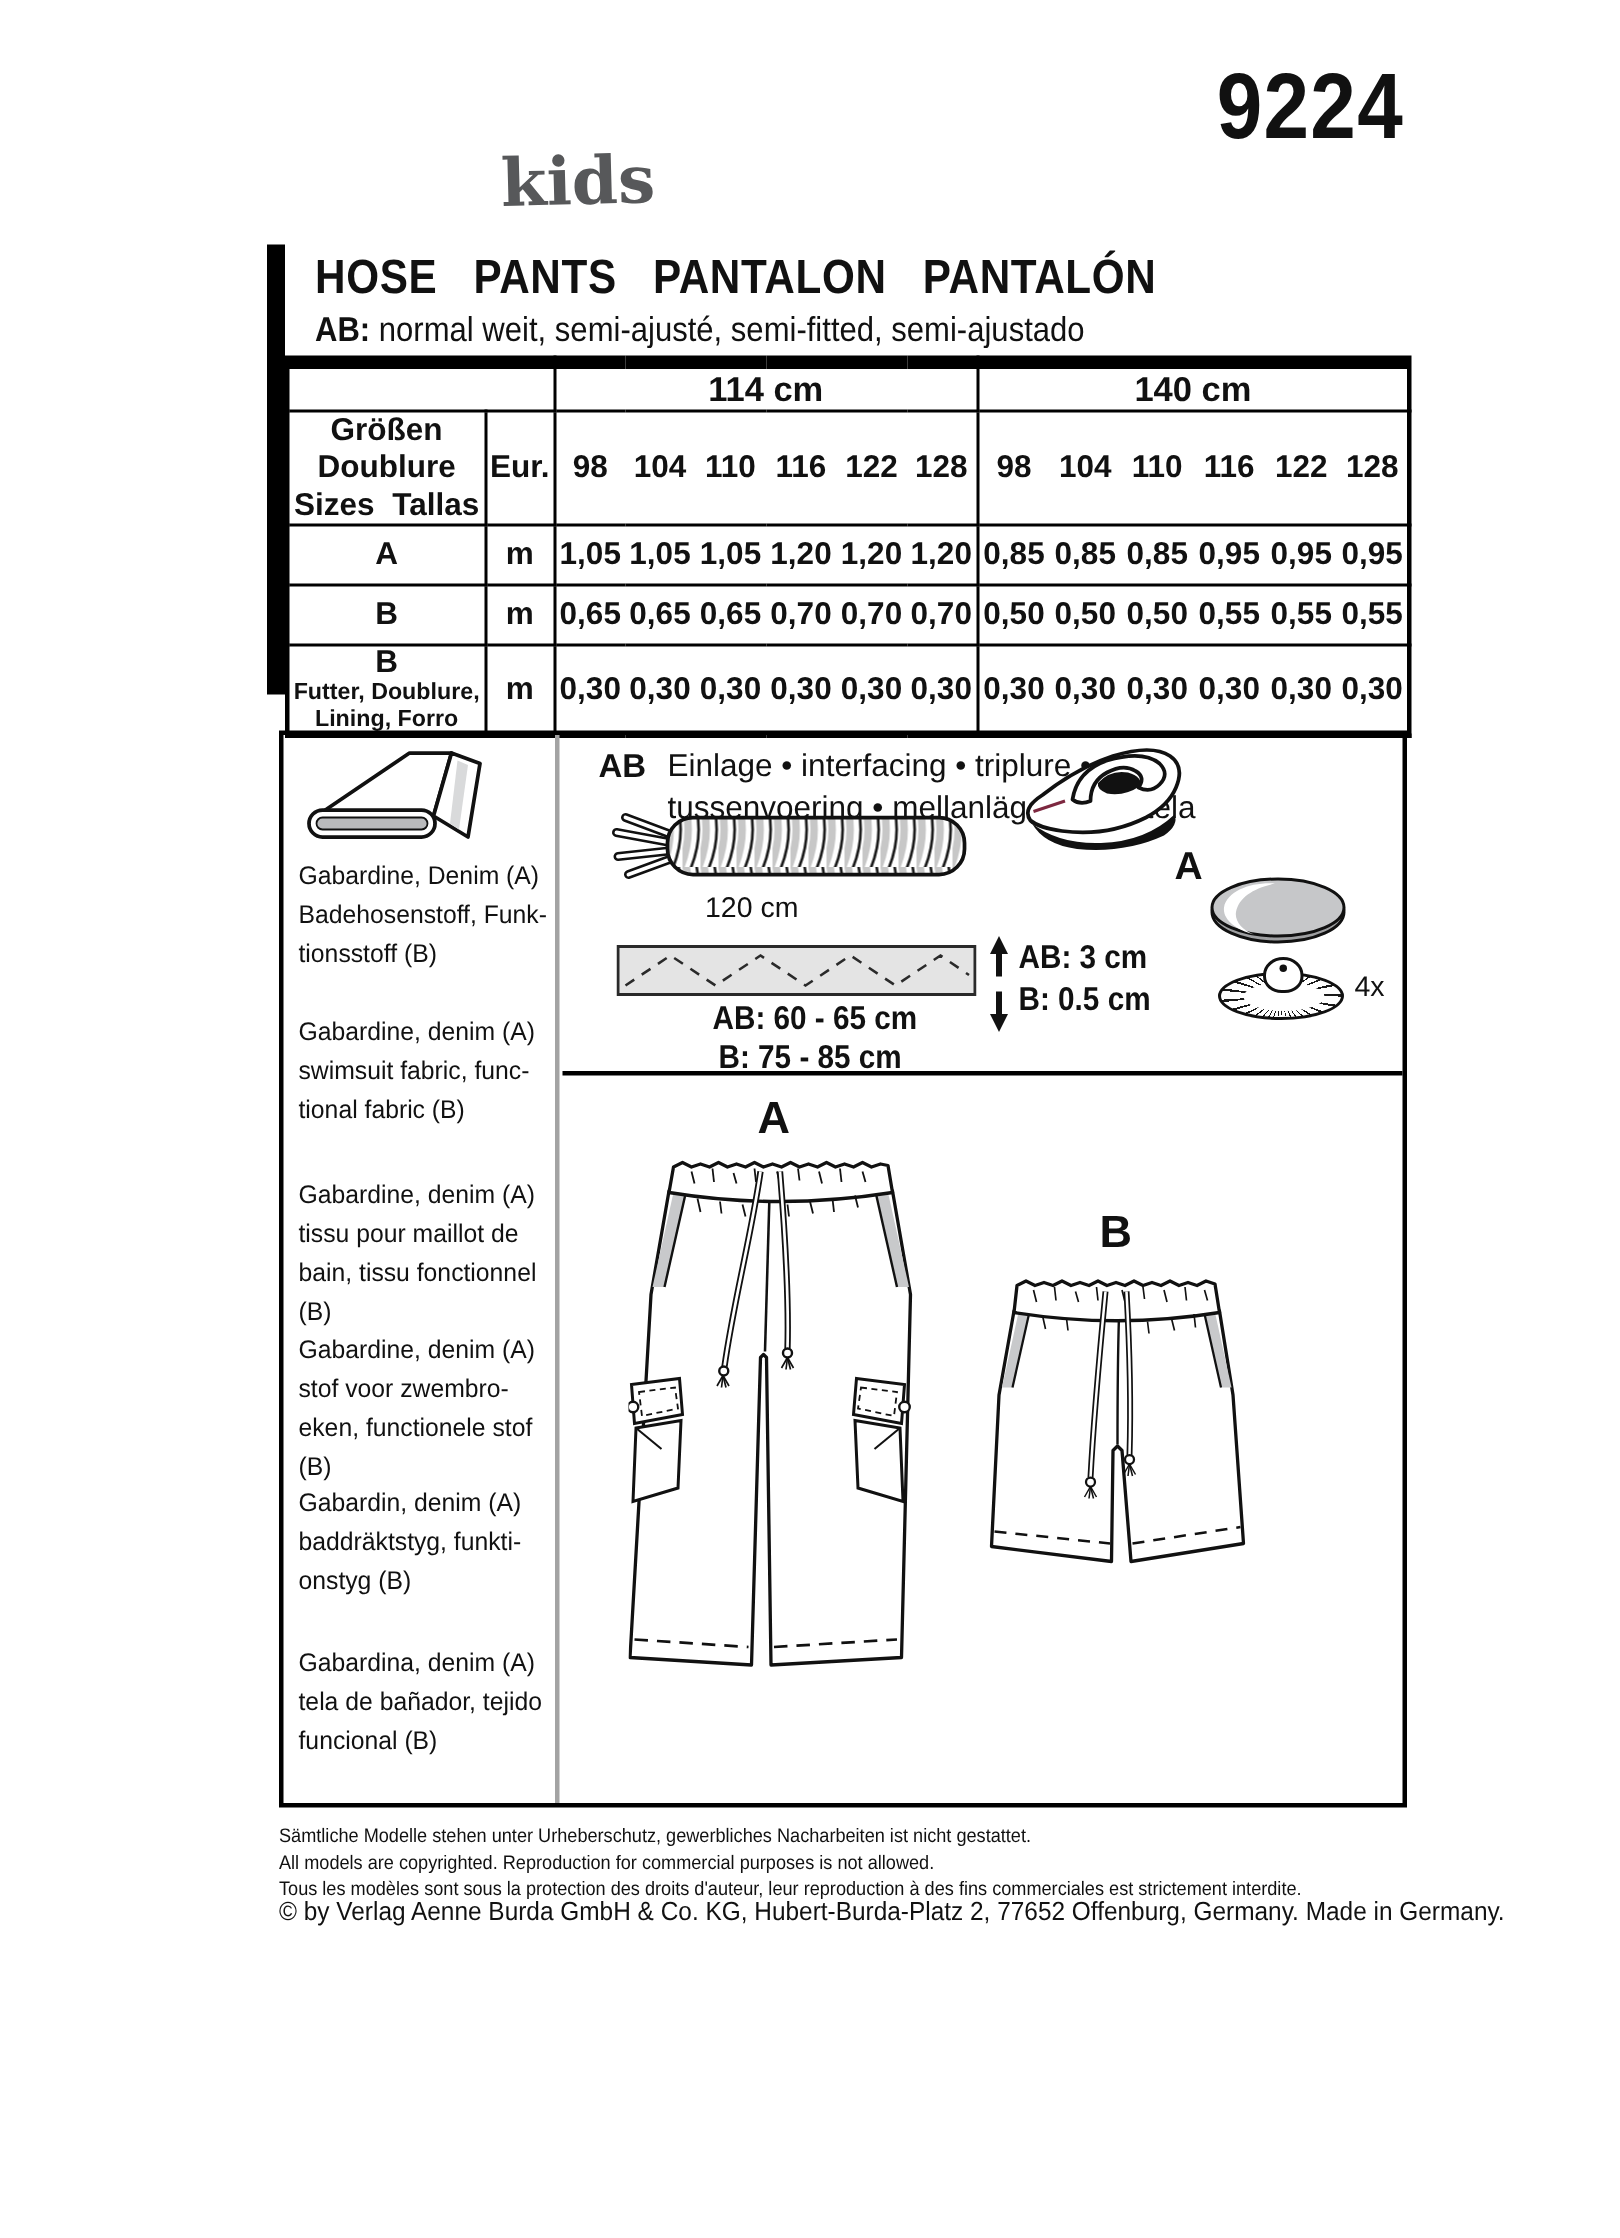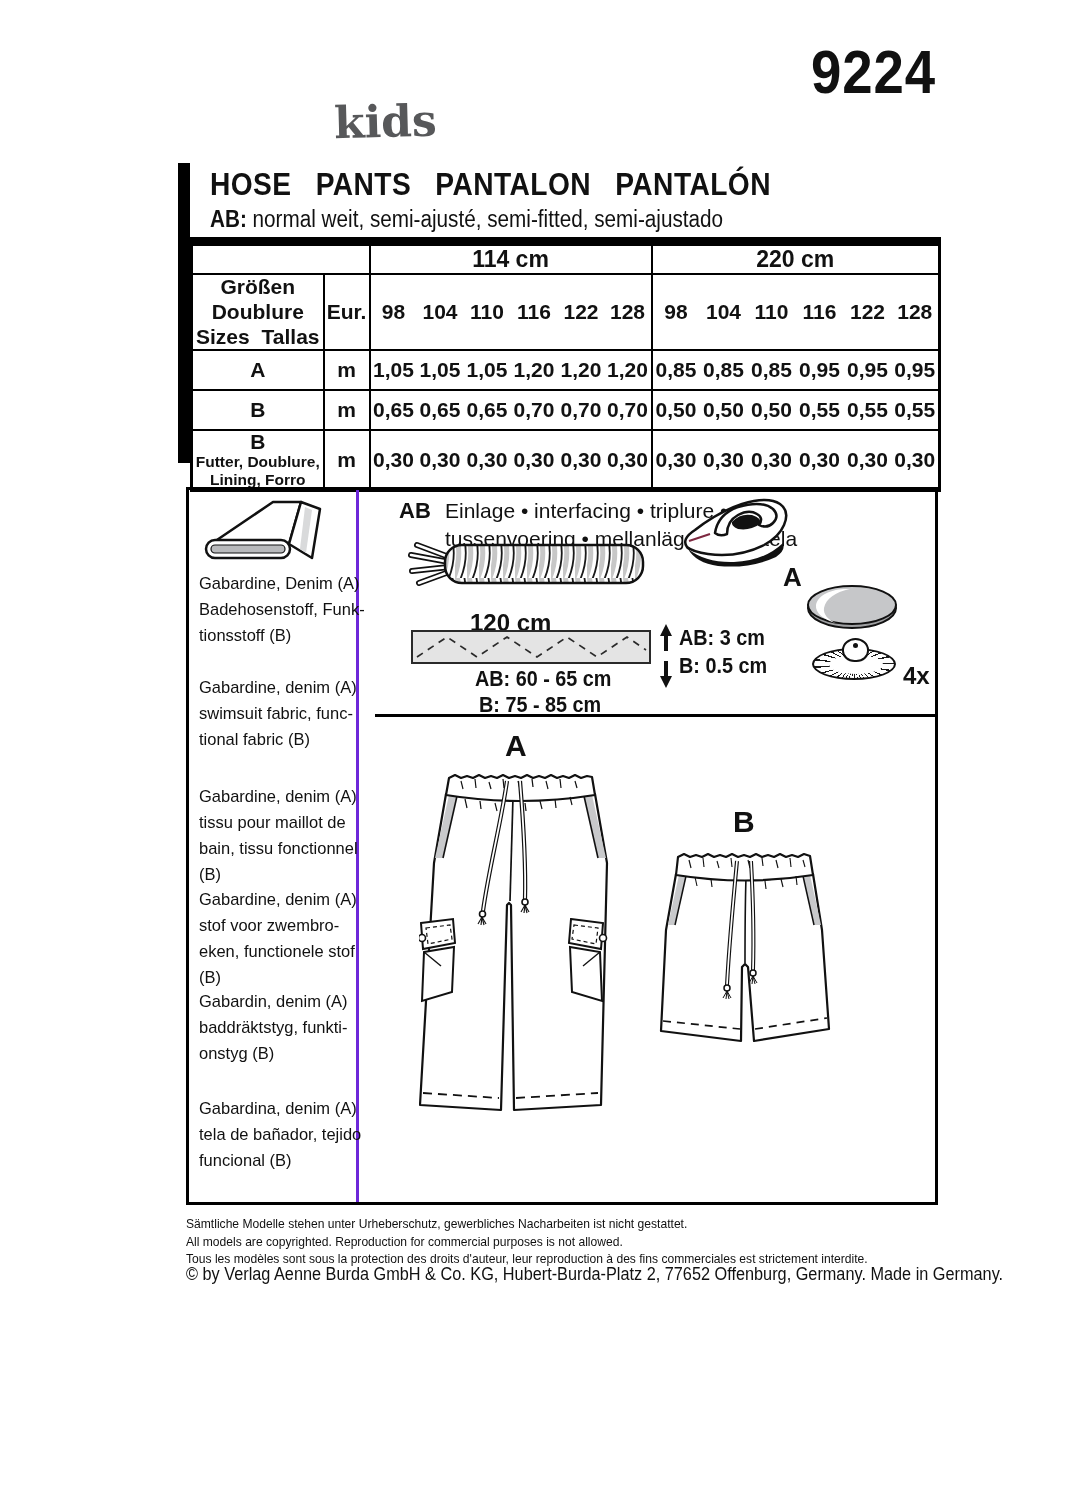--- a/index.html
+++ b/index.html
@@ -22,29 +22,29 @@
   table.st{border-collapse:collapse;table-layout:fixed;width:748px;border:3px solid #000;border-top:9px solid #000;}
   table.st td{padding:0;text-align:center;vertical-align:middle;font-weight:bold;font-size:21px;}
   td.bb{border-bottom:2.5px solid #000;}
   td.br{border-right:2.5px solid #000;}
   td.rowhead{text-align:left;padding-left:8px;font-size:19px;line-height:1.18;word-spacing:6px;}
   td.rlabel{text-align:left;padding-left:8px;font-size:22px;line-height:1.05;}
   td.rlabel .sub{font-size:15.5px;font-weight:bold;white-space:pre-line;line-height:1.15;}
   td.unit{text-align:right;padding-right:5px;}
   
   .lower-box{left:186px;top:487px;width:752px;height:718px;border:3px solid #000;box-sizing:border-box;}
-  .col-left{position:absolute;left:0;top:0;width:170px;height:100%;border-right:3px solid #6d28d9;box-sizing:border-box;}
+  .col-left{position:absolute;left:0;top:0;width:184px;height:100%;border-right:3px solid #a3a3a3;box-sizing:border-box;}
   .notions{position:absolute;left:186px;top:0;right:0;height:227px;border-bottom:3px solid #000;box-sizing:border-box;}
   .views{position:absolute;left:186px;top:227px;right:0;bottom:0;}
   .mat-text{left:10px;width:172px;font-size:17px;line-height:26px;white-space:pre-line;
             transform:scaleX(.97);transform-origin:left;}
   .n-ab{font-size:22px;font-weight:bold;}
   .n-line{font-size:21px;white-space:nowrap;}
   .meas{font-weight:bold;font-size:22px;white-space:nowrap;transform:scaleX(.9);transform-origin:left;}
-  .meas-c{font-weight:bold;font-size:24px;white-space:nowrap;margin-top:14px;}
+  .meas-c{font-weight:normal;font-size:19px;white-space:nowrap;}
   .view-label{font-size:30px;font-weight:bold;}
   .btn-label{font-size:26px;font-weight:bold;}
   
   .shank{position:absolute;width:88px;height:46px;}
   .shank .spokes{position:absolute;left:0;top:12px;width:84px;height:32px;border:2px solid #111;border-radius:50%;
       background:repeating-conic-gradient(#1a1a1a 0deg 2.5deg,#fff 2.5deg 11deg);box-sizing:border-box;}
   .shank .cover{position:absolute;left:17px;top:19px;width:54px;height:19px;border-radius:50%;background:#fff;}
   .shank .knob{position:absolute;left:30px;top:2px;width:27px;height:24px;background:#fff;border:2px solid #111;
       border-radius:50% 50% 46% 46%;box-sizing:border-box;}
   .shank .dot{position:absolute;left:41px;top:7px;width:5px;height:5px;background:#111;border-radius:50%;}
@@ -81,21 +81,21 @@
           <col style="width:48px">
           <col style="width:48px">
           <col style="width:48px">
           <col style="width:48px">
           <col style="width:48px">
       </colgroup>
       <tbody>
           <tr style="height:24px">
         <td colspan="2" class="bb br"></td>
         <td colspan="6" class="bb br" style="font-size:23px">114 cm</td>
-        <td colspan="6" class="bb" style="font-size:23px">220 cm</td>
+        <td colspan="6" class="bb" style="font-size:23px">140 cm</td>
       </tr>
       <tr style="height:44px">
         <td class="bb br rowhead">
           <div>Größen Doublure</div>
           <div>Sizes Tallas</div>
         </td>
         <td class="bb br">Eur.</td>
         <td class="bb">98</td>
         <td class="bb">104</td>
         <td class="bb">110</td>

